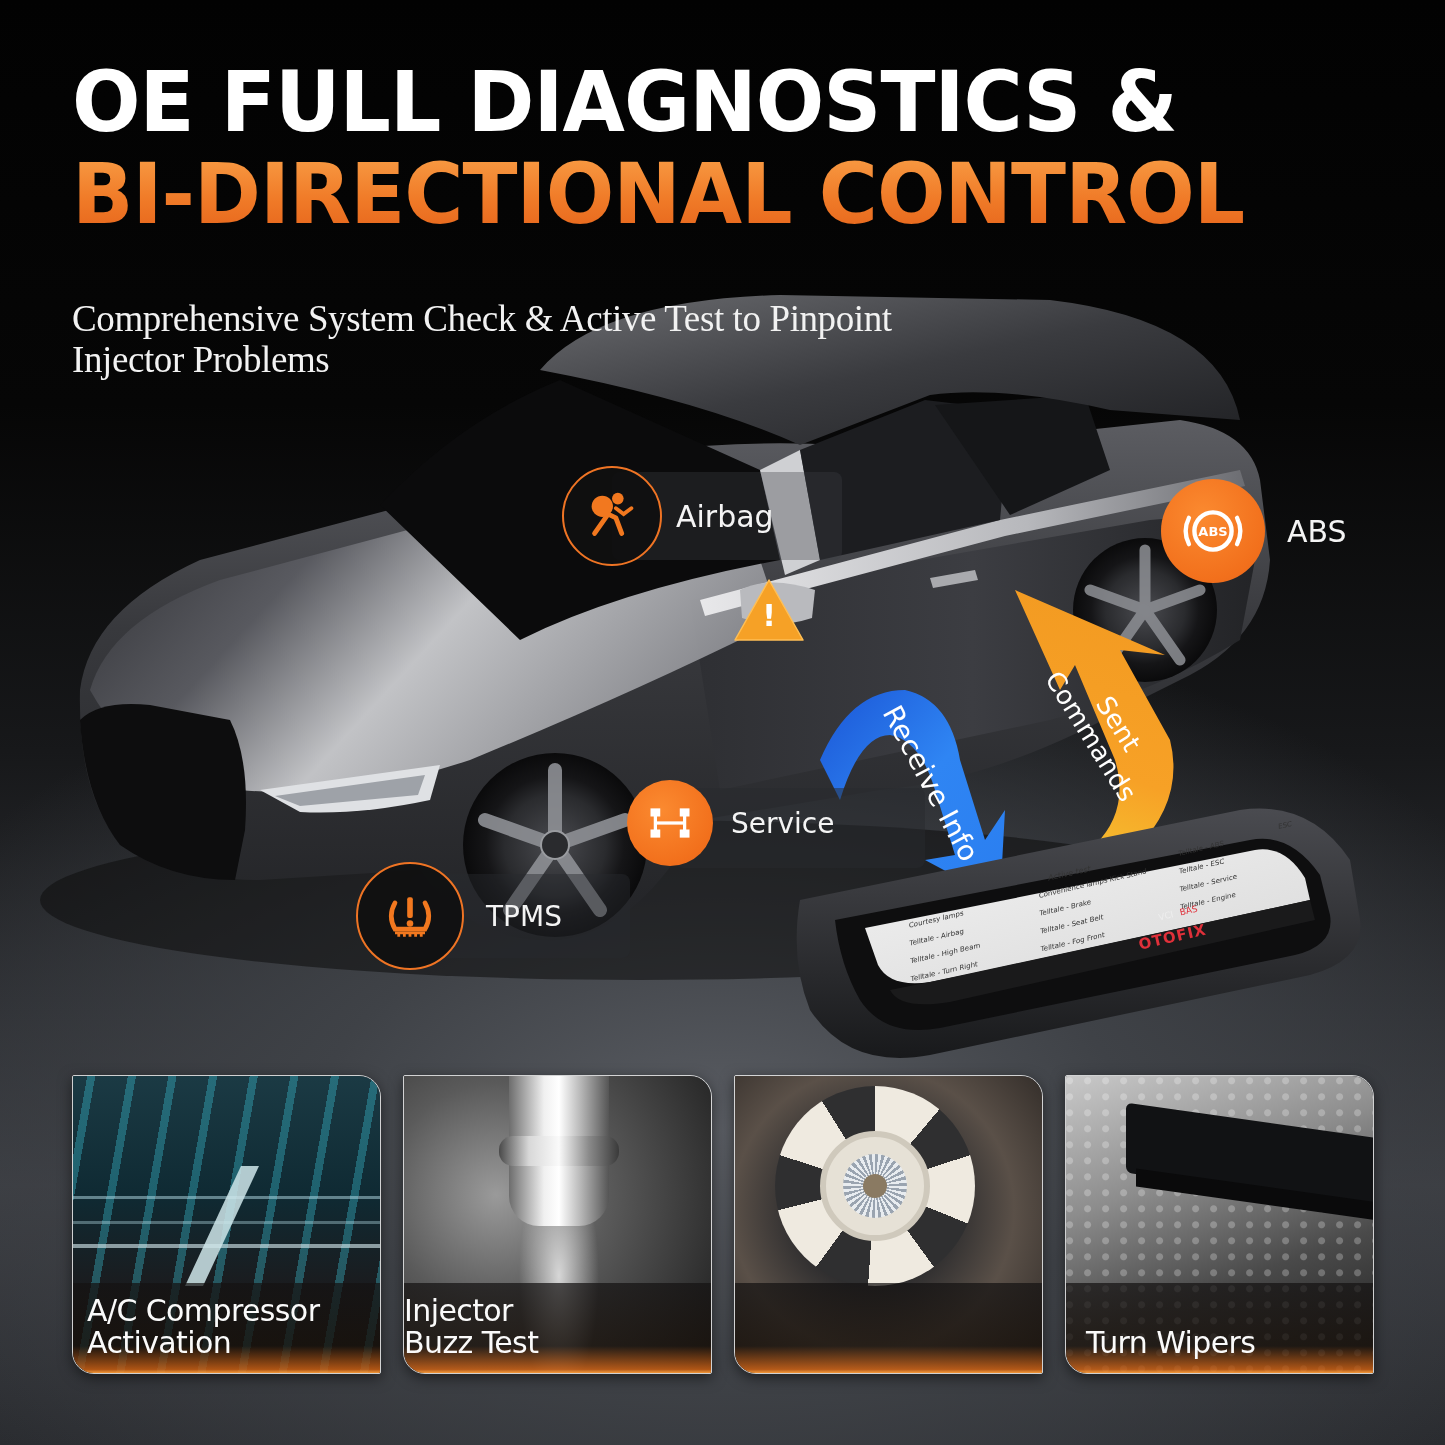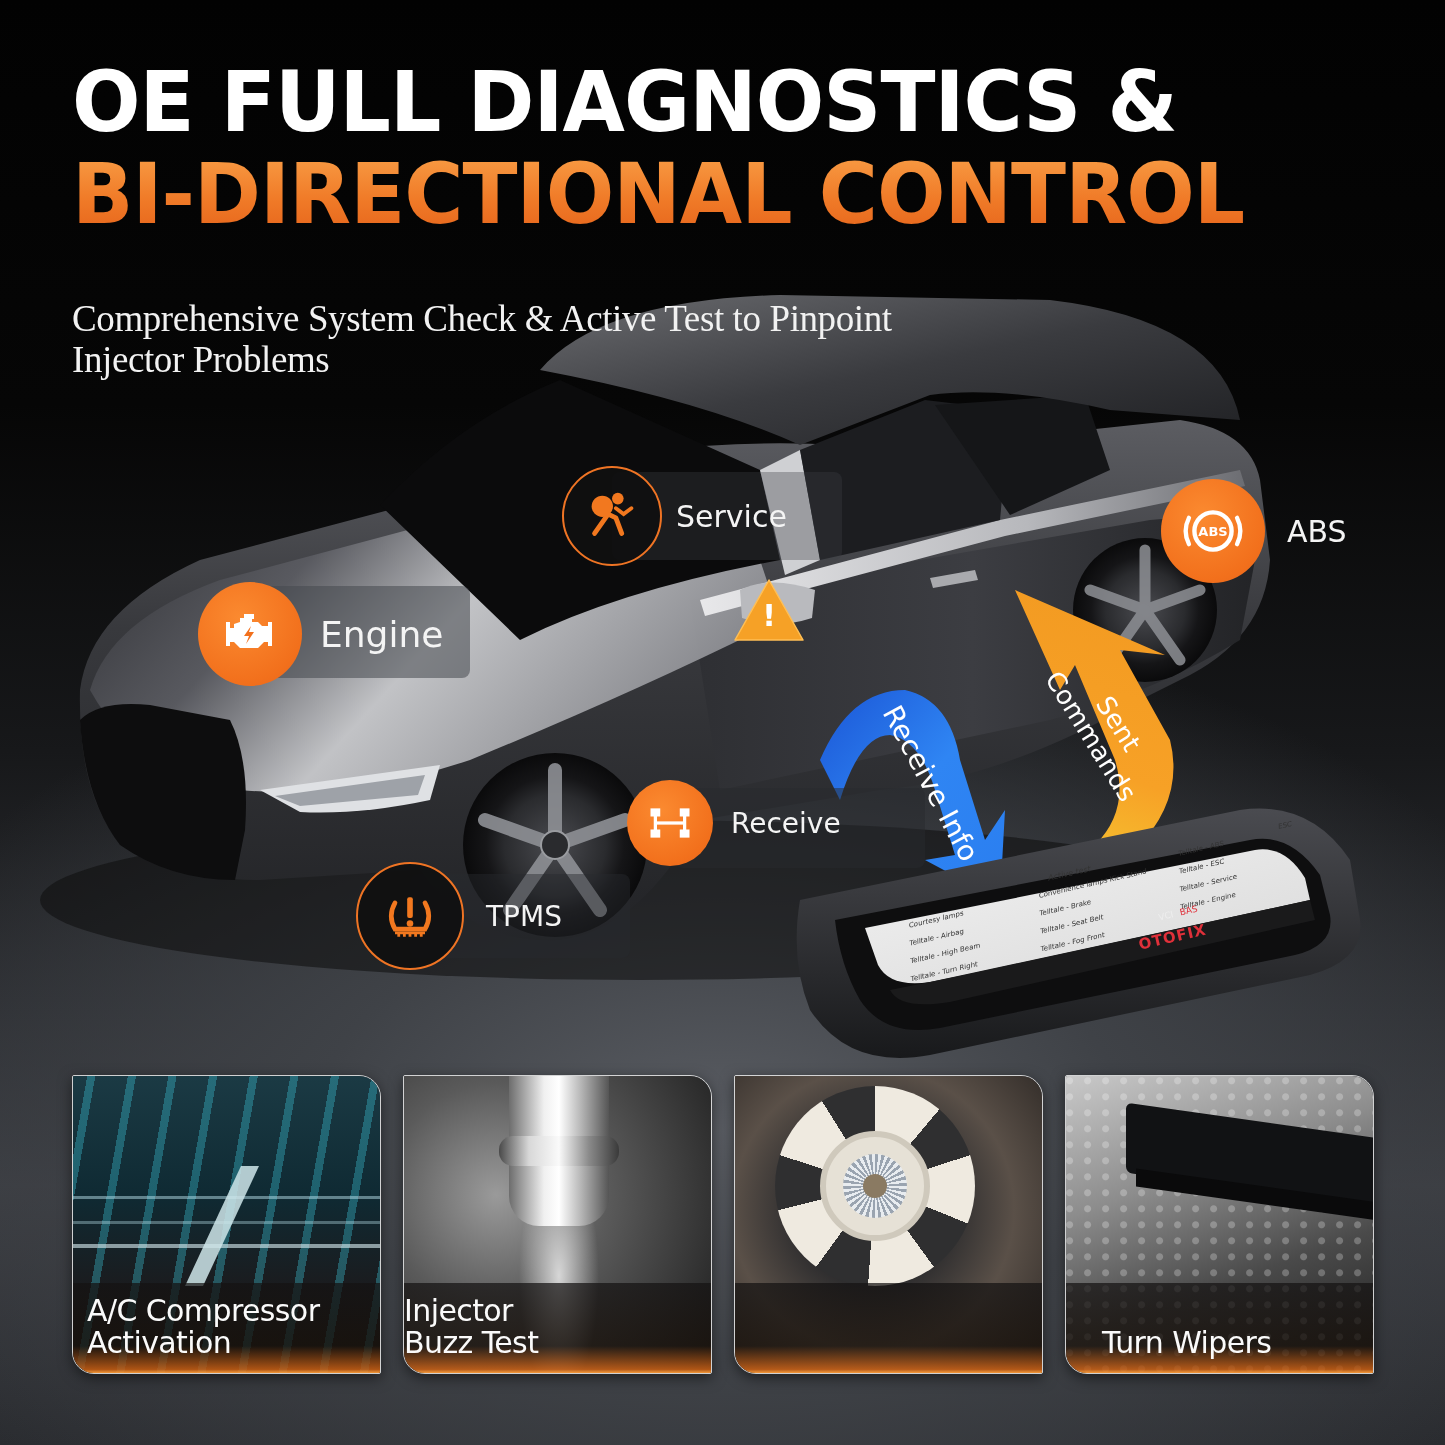--- a/index.html
+++ b/index.html
@@ -192,43 +192,32 @@
     <div>Commands</div>
   </div>
 
   <div style="position:absolute; left:733px; top:578px; width:72px; height:64px;">
     <svg viewBox="0 0 72 64" width="72" height="64">
       <path d="M36 2 L70 62 L2 62 Z" fill="#f6a126" stroke="#ffbf55" stroke-width="1.5" stroke-linejoin="round"></path>
     </svg>
     <span style="position:absolute; left:0; right:0; top:20px; text-align:center; color:#fff; font-weight:700; font-size:30px; font-family:'DejaVu Sans',sans-serif;">!</span>
   </div>
 
-  <div class="badge" style="left:198px; top:582px;">
-    <div class="pill" style="left:50px; top:4px; width:222px; height:92px;"></div>
-    <div class="circ filled" style="width:104px; height:104px;">
-      <svg viewBox="0 0 64 64" width="64" height="64">
-        <path d="M22 16 H34 V20 H40 L44 24 H50 V20 H54 V44 H50 V40 H46 L40 46 H22 L16 40 H12 V44 H8 V20 H12 V26 H16 V22 L22 20 Z" fill="#fff"></path>
-        <rect x="26" y="12" width="10" height="5" fill="#fff"></rect>
-        <path d="M33 24 L26 34 H31 L28 42 L36 30 H31 Z" fill="#f2701c"></path>
-      </svg>
-    </div>
-    <span class="lbl" style="margin-left:18px; font-size:36px;">Engine</span>
-  </div>
 
   <div class="badge" style="left:562px; top:466px;">
     <div class="pill" style="left:50px; top:6px; width:230px; height:88px; background:rgba(60,62,68,0.35);"></div>
     <div class="circ outline" style="width:100px; height:100px;">
       <svg viewBox="0 0 64 64" width="62" height="62">
         <circle cx="22" cy="22" r="11" fill="#f2781f"></circle>
         <circle cx="38" cy="14" r="6" fill="#f2781f"></circle>
         <path d="M36 24 L44 30 L52 24" stroke="#f2781f" stroke-width="4" fill="none" stroke-linecap="round"></path>
         <path d="M14 50 L28 30 L36 34 L42 50" stroke="#f2781f" stroke-width="5" fill="none" stroke-linecap="round" stroke-linejoin="round"></path>
       </svg>
     </div>
-    <span class="lbl" style="margin-left:14px; font-size:30px;">Service</span>
+    <span class="lbl" style="margin-left:14px; font-size:30px;">Airbag</span>
   </div>
 
   <div class="badge" style="left:1161px; top:479px;">
     <div class="circ filled" style="width:104px; height:104px;">
       <svg viewBox="0 0 64 64" width="70" height="70">
         <circle cx="32" cy="32" r="17" fill="none" stroke="#fff" stroke-width="4"></circle>
         <path d="M10 20 Q4 32 10 44" stroke="#fff" stroke-width="4" fill="none" stroke-linecap="round"></path>
         <path d="M54 20 Q60 32 54 44" stroke="#fff" stroke-width="4" fill="none" stroke-linecap="round"></path>
       </svg>
       <span style="position:absolute; color:#fff; font-weight:700; font-size:13px; font-family:'DejaVu Sans',sans-serif;">ABS</span>
@@ -242,21 +231,21 @@
       <svg viewBox="0 0 64 64" width="52" height="52">
         <rect x="8" y="14" width="12" height="10" fill="#fff"></rect>
           <rect x="44" y="14" width="12" height="10" fill="#fff"></rect>
         <rect x="8" y="40" width="12" height="10" fill="#fff"></rect>
           <rect x="44" y="40" width="12" height="10" fill="#fff"></rect>
         <rect x="12" y="22" width="4" height="20" fill="#fff"></rect>
           <rect x="48" y="22" width="4" height="20" fill="#fff"></rect>
         <rect x="14" y="30" width="36" height="4" fill="#fff"></rect>
       </svg>
     </div>
-    <span class="lbl" style="margin-left:18px; font-size:28px;">Receive</span>
+    <span class="lbl" style="margin-left:18px; font-size:28px;">Service</span>
   </div>
 
   <div class="badge" style="left:356px; top:862px;">
     <div class="pill" style="left:54px; top:12px; width:220px; height:84px; background:rgba(40,42,46,0.45);"></div>
     <div class="circ outline" style="width:108px; height:108px;">
       <svg viewBox="0 0 64 64" width="60" height="60">
         <path d="M16 18 Q8 32 16 46 L48 46 Q56 32 48 18" stroke="#f2781f" stroke-width="5" fill="none" stroke-linecap="round"></path>
         <rect x="29" y="12" width="6" height="22" rx="2" fill="#f2781f"></rect>
         <circle cx="32" cy="40" r="3.5" fill="#f2781f"></circle>
         <path d="M16 50 H48 M20 50 V54 M26 50 V54 M32 50 V54 M38 50 V54 M44 50 V54" stroke="#f2781f" stroke-width="3"></path>
@@ -359,19 +348,19 @@
     </div>
 
     <div class="card">
       <div class="art" style="background:
              radial-gradient(circle at 20% 30%, rgba(255,255,255,0.25) 0 3px, transparent 4px) 0 0/18px 16px,
              linear-gradient(160deg, #c9c9c9 0%, #8c8c8c 35%, #4a4a4a 65%, #1c1c1c 100%);">
         <div style="position:absolute; left:60px; top:45px; width:260px; height:70px; background:#111214; transform: skewY(8deg); border-radius:6px;"></div>
         <div style="position:absolute; left:70px; top:110px; width:250px; height:18px; background:#0a0a0b; transform: skewY(8deg);"></div>
       </div>
       <div class="band"></div>
-      <div class="cap" style="padding-left:36px;">
+      <div class="cap" style="padding-left:20px;">
         <div>Turn Wipers</div>
       </div>
     </div>
   </div>
 
 </div>
 
 </body></html>

